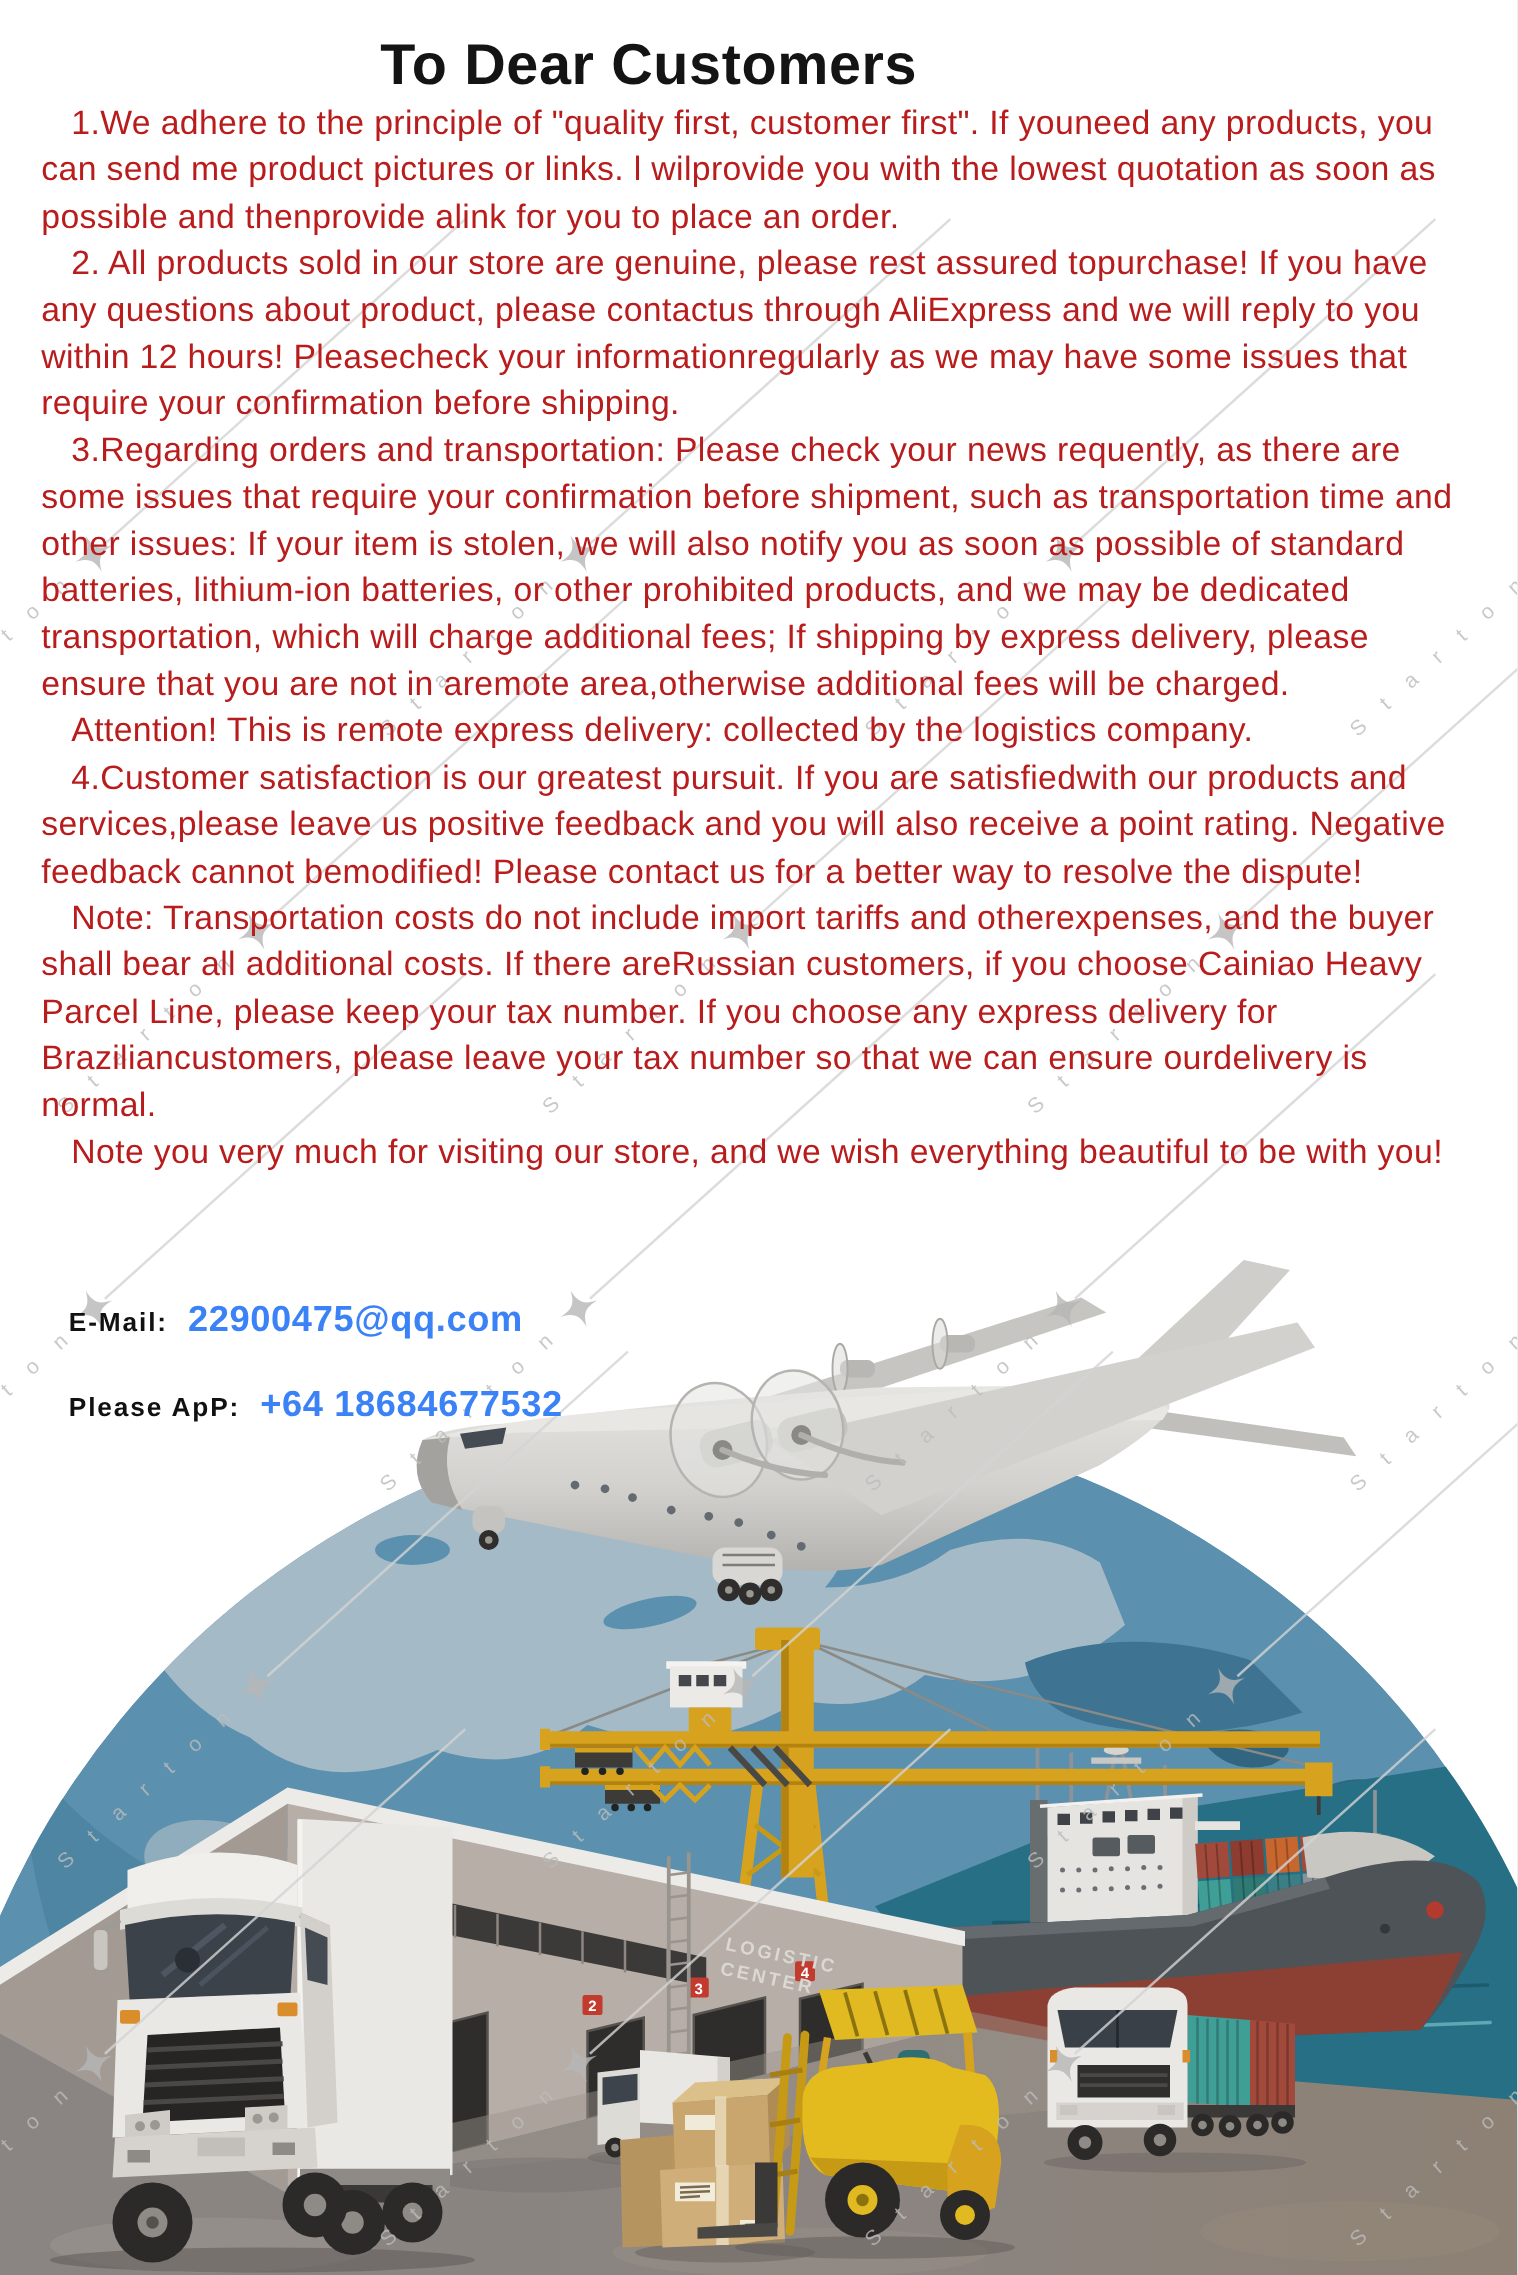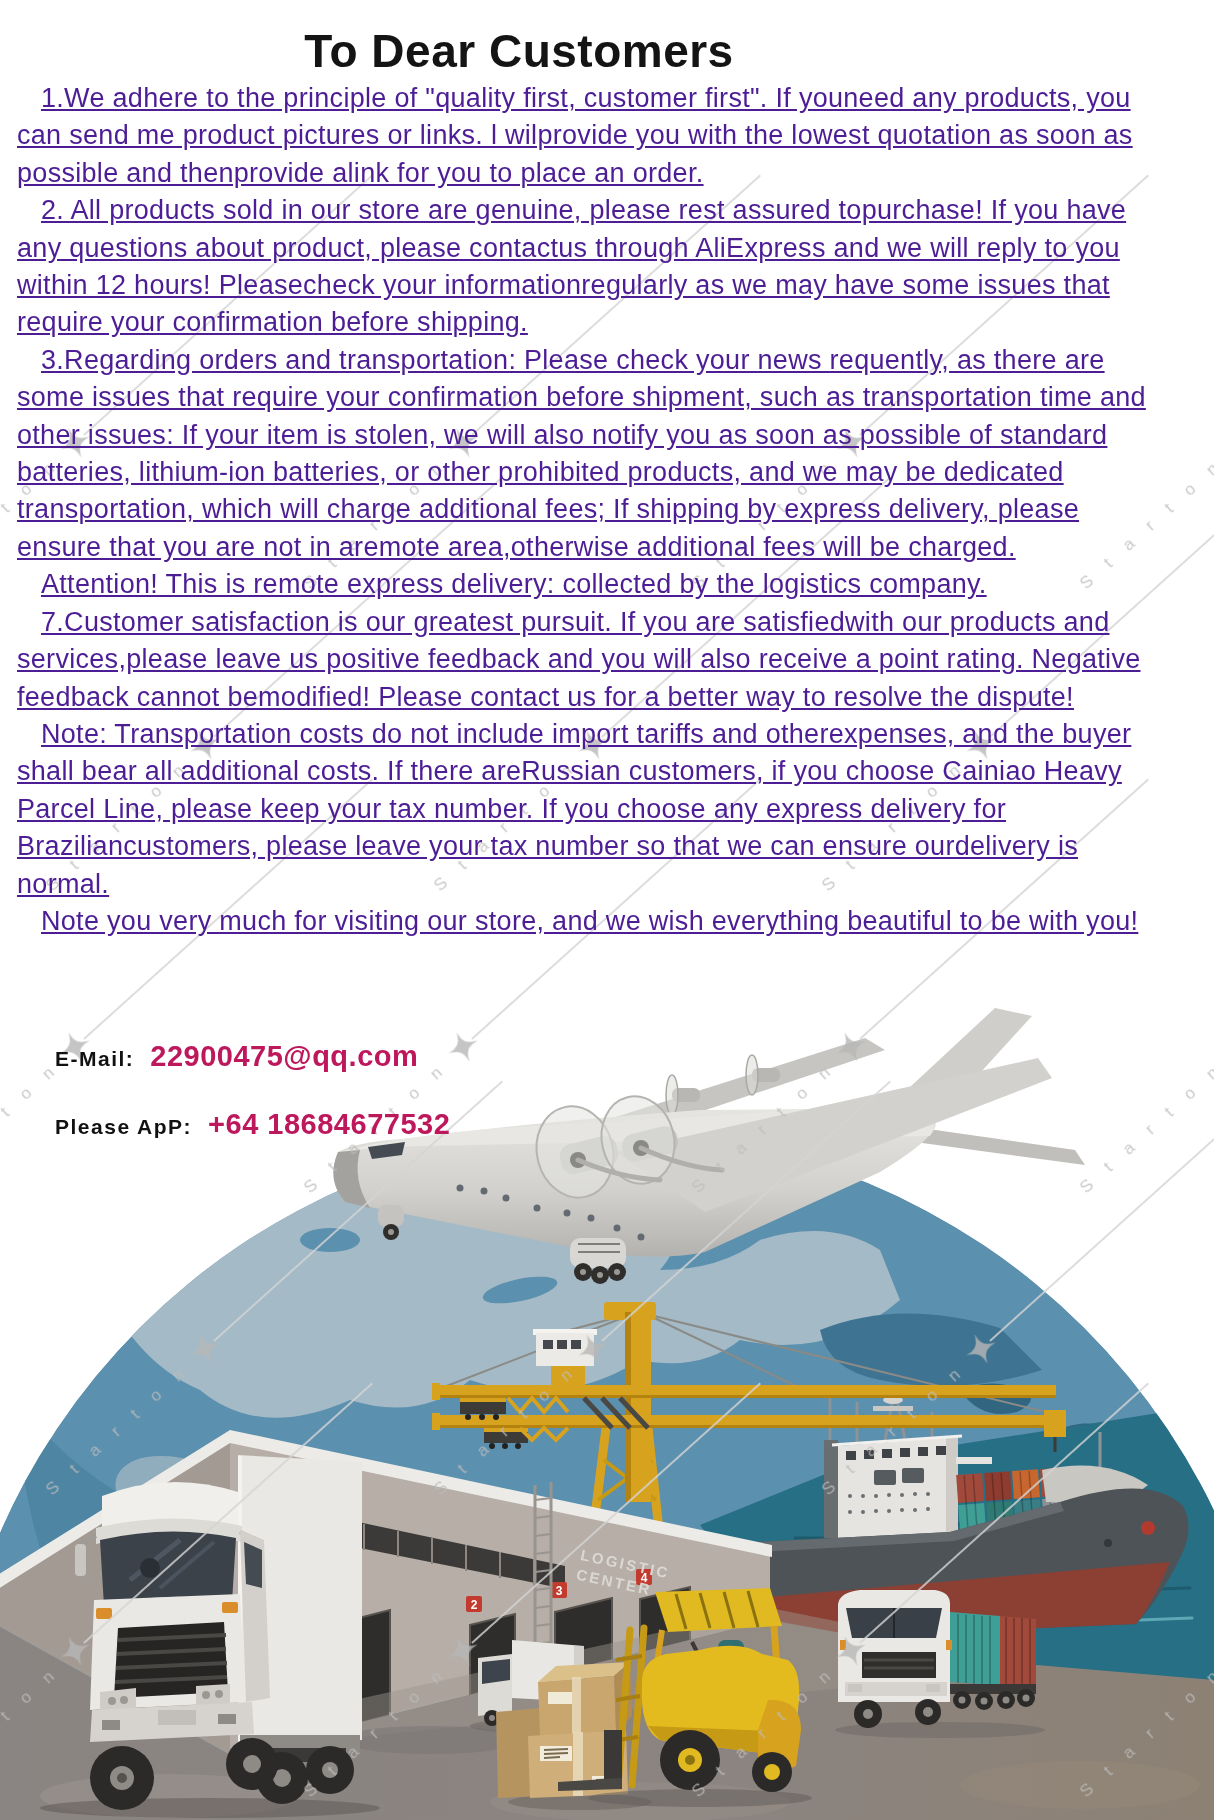--- a/index.html
+++ b/index.html
@@ -4,26 +4,26 @@
 <style>
   html,body{margin:0;padding:0;background:#e4e4e4;}
   .page{position:relative;width:1214px;height:1820px;background:#ffffff;overflow:hidden;
         font-family:"Liberation Sans", sans-serif;margin:0 auto;}
   .scene-layer{position:absolute;left:0;top:940px;width:1214px;height:880px;z-index:1;}
   .wm-layer{position:absolute;left:0;top:0;width:1214px;height:1820px;z-index:2;pointer-events:none;}
   .text-layer{position:absolute;left:0;top:0;width:1214px;z-index:3;}
   .title{position:absolute;top:24px;left:0;width:100%;text-align:center;
          transform:translateX(-88px);font-size:46px;font-weight:700;color:#141414;
          letter-spacing:0.5px;margin:0;}
-  .body-text{position:absolute;top:80px;left:17px;width:1152px;color:#4c1d95;
-             font-size:27px;line-height:37.4px;letter-spacing:0.3px;text-decoration:underline;}
+  .body-text{position:absolute;top:80px;left:33px;width:1152px;color:#b91c1c;
+             font-size:27px;line-height:37.4px;letter-spacing:0.3px;}
   .body-text p{margin:0;text-indent:24px;}
   .contact-row{position:absolute;left:55px;white-space:nowrap;}
   .contact-row .lbl{font-size:21px;font-weight:700;color:#111;letter-spacing:1.5px;}
-  .contact-row .val{font-size:29px;font-weight:700;color:#be185d;margin-left:16px;letter-spacing:0.5px;}
+  .contact-row .val{font-size:29px;font-weight:700;color:#3b82f6;margin-left:16px;letter-spacing:0.5px;}
   .row-email{top:1040px;}
   .row-whats{top:1108px;}
 </style>
 </head>
 <body>
 
 <div class="page">
 
   <svg class="scene-layer" viewBox="0 0 1214 880">
     <defs>
@@ -570,21 +570,21 @@
       </g>
     </svg>
 
   <div class="text-layer">
     <h1 class="title">To Dear Customers</h1>
     <div class="body-text">
       <p>1.We adhere to the principle of "quality first, customer first". If youneed any products, you can send me product pictures or links. l wilprovide you with the lowest quotation as soon as possible and thenprovide alink for you to place an order.</p>
       <p>2. All products sold in our store are genuine, please rest assured topurchase! If you have any questions about product, please contactus through AliExpress and we will reply to you within 12 hours! Pleasecheck your informationregularly as we may have some issues that require your confirmation before shipping.</p>
       <p>3.Regarding orders and transportation: Please check your news requently, as there are some issues that require your confirmation before shipment, such as transportation time and other issues: If your item is stolen, we will also notify you as soon as possible of standard batteries, lithium-ion batteries, or other prohibited products, and we may be dedicated transportation, which will charge additional fees;  If shipping by express delivery, please ensure that you are not in aremote area,otherwise additional fees will be charged.</p>
       <p>Attention! This is remote express delivery: collected by the logistics company.</p>
-      <p>7.Customer satisfaction is our greatest pursuit. If you are satisfiedwith our products and services,please leave us positive feedback and you will also receive a point rating. Negative feedback cannot bemodified! Please contact us for a better way to resolve the dispute!</p>
+      <p>4.Customer satisfaction is our greatest pursuit. If you are satisfiedwith our products and services,please leave us positive feedback and you will also receive a point rating. Negative feedback cannot bemodified! Please contact us for a better way to resolve the dispute!</p>
       <p>Note: Transportation costs do not include import tariffs and otherexpenses, and the buyer shall bear all additional costs. If there areRussian customers, if you choose Cainiao Heavy Parcel Line, please keep your tax number. If you choose any express delivery for Braziliancustomers, please leave your tax number so that we can ensure ourdelivery is normal.</p>
       <p>Note you very much for visiting our store, and we wish everything beautiful to be with you!</p>
     </div>
     <div class="contact-row row-email">
       <span class="lbl">E-Mail:</span><span class="val">22900475@qq.com</span>
     </div>
     <div class="contact-row row-whats">
       <span class="lbl">Please ApP:</span><span class="val">+64 18684677532</span>
     </div>
   </div>

